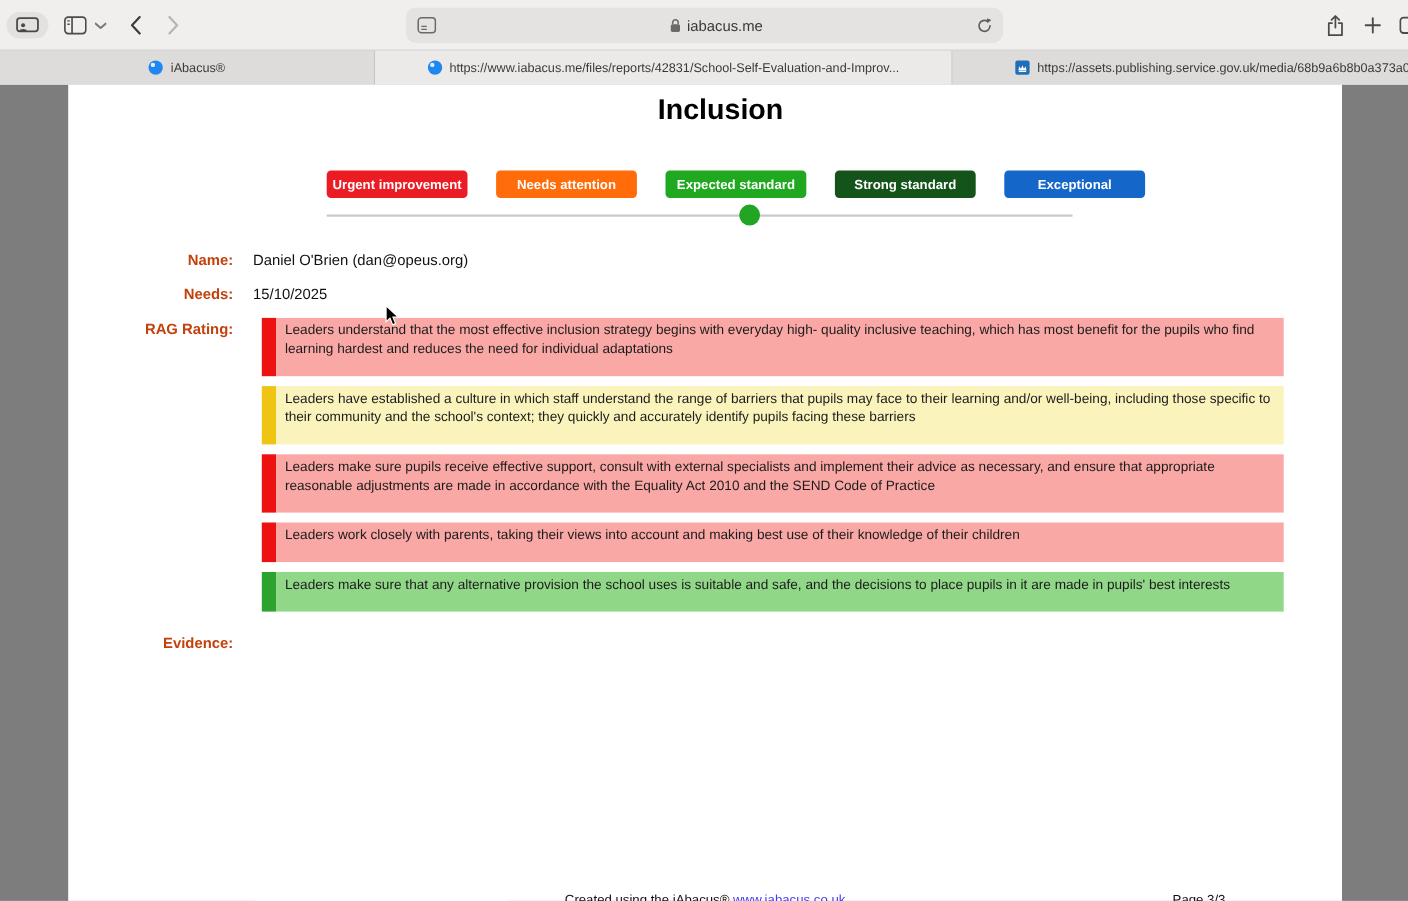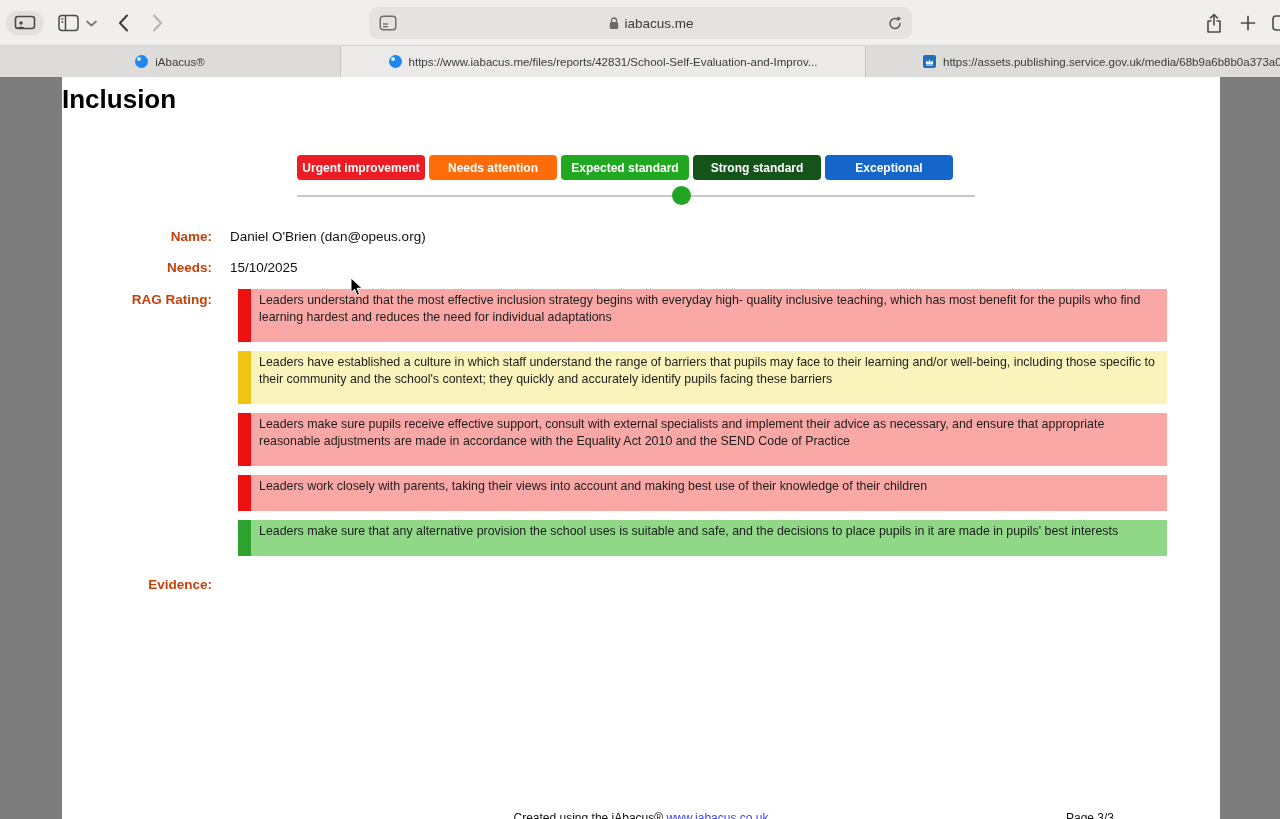--- a/index.html
+++ b/index.html
@@ -42,24 +42,24 @@
   .tab-label { font-size:11.5px; color:#3b3a39; overflow:hidden; text-overflow:clip; }
   .favicon-circle { width:13px; height:13px; border-radius:50%; background:#1e87f0; flex:0 0 auto; position:relative; }
   .favicon-circle::after { content:""; position:absolute; left:2px; top:2px; width:4px; height:4px; border-radius:50%; background:rgba(255,255,255,.85); }
   .favicon-gov { width:13px; height:13px; border-radius:2px; background:#1d70b8; flex:0 0 auto; display:flex; align-items:center; justify-content:center; }
   
   .page {
     position:absolute; left:62px; top:77px; width:1158px; height:742px;
     background:#ffffff; overflow:hidden;
   }
   .doc-title {
-    position:absolute; top:7px; left:0; width:100%;
-    text-align:left; font-size:26px; font-weight:bold; color:#000; margin:0;
-  }
-  .scale-row { position:absolute; left:235px; top:78px; display:flex; gap:4px;border-radius:10px; }
+    position:absolute; top:7px; left:14px; width:100%;
+    text-align:center; font-size:26px; font-weight:bold; color:#000; margin:0;
+  }
+  .scale-row { position:absolute; left:235px; top:78px; display:flex; gap:26px;border-radius:10px; }
   .scale-btn {
     width:128px; height:25px; border-radius:4px;
     color:#fff; font-size:12px; font-weight:bold;
     display:flex; align-items:center; justify-content:center;
   }
   .slider-track { position:absolute; left:235px; top:118px; width:678px; height:2px; background:#c9c8c8; }
   .slider-knob { position:absolute; left:610px; top:109px; width:19px; height:19px; border-radius:50%; }
   .fld-label { position:absolute; left:40px; width:110px; text-align:right; font-size:13.5px; font-weight:bold; color:#c2410c; }
   .fld-value { position:absolute; left:168px; font-size:13.5px; color:#111; }
   .rag-rows { position:absolute; left:176px; top:212px; width:929px; }

